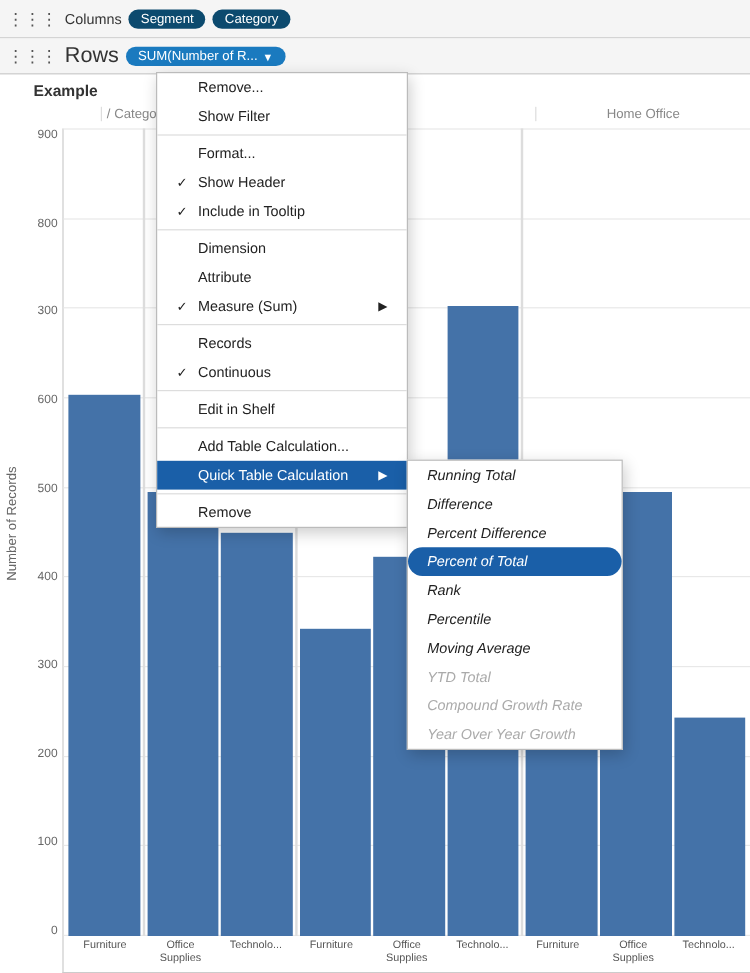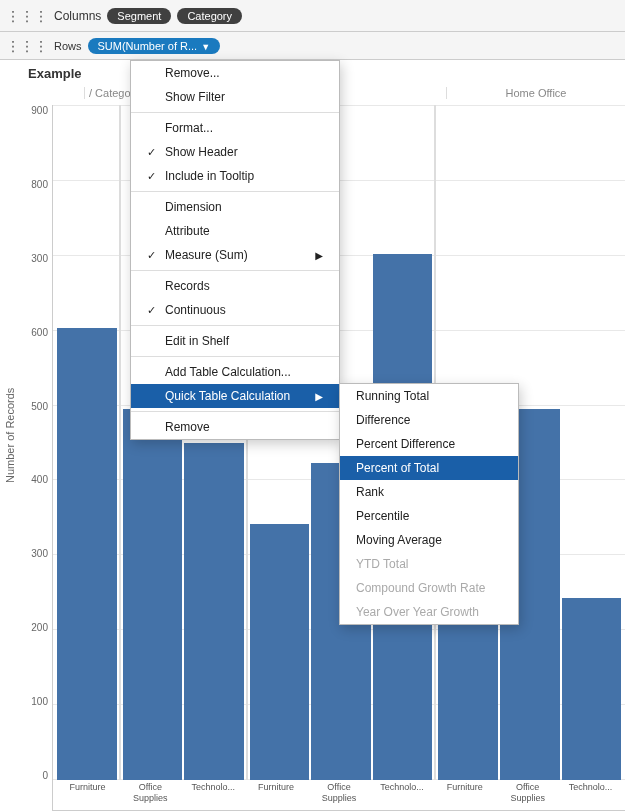--- a/index.html
+++ b/index.html
@@ -40,41 +40,41 @@
       cursor: pointer;
     }
 
     .toolbar-label {
       font-size: 12px;
       color: #333;
       font-weight: 500;
     }
 
     .pill {
-      background: #404040;
+      background: #0c4a6e;
       color: white;
       border-radius: 12px;
       padding: 2px 10px;
       font-size: 11px;
       font-weight: 500;
     }
 
     
     .rows-bar {
       display: flex;
       align-items: center;
       padding: 4px 6px;
       background: #f5f5f5;
       border-bottom: 1px solid #ccc;
       gap: 6px;
       min-height: 28px;
     }
 
     .rows-label {
-      font-size: 11px;
+      font-size: 18px;
       color: #333;
     }
 
     .sum-pill {
       background: #1a7abf;
       color: white;
       border-radius: 12px;
       padding: 2px 10px;
       font-size: 11px;
       display: flex;
@@ -274,33 +274,35 @@
     .submenu-item {
       padding: 5px 16px;
       font-size: 12px;
       color: #222;
       cursor: pointer;
     }
 
     .submenu-item.selected {
       background: #2060a0;
       color: white;
+      border-radius: 12px;
     }
 
     .submenu-item.disabled {
       color: #aaa;
       cursor: default;
     }
 
     .menu-item-row {
       position: relative;
     }
 
     .menu-item-row .submenu {
       display: none;
+      font-style: italic;
     }
 
     .menu-item-row.open .submenu {
       display: block;
     }
   </style>
 </head>
 <body>
 
 <div class="main-container">

